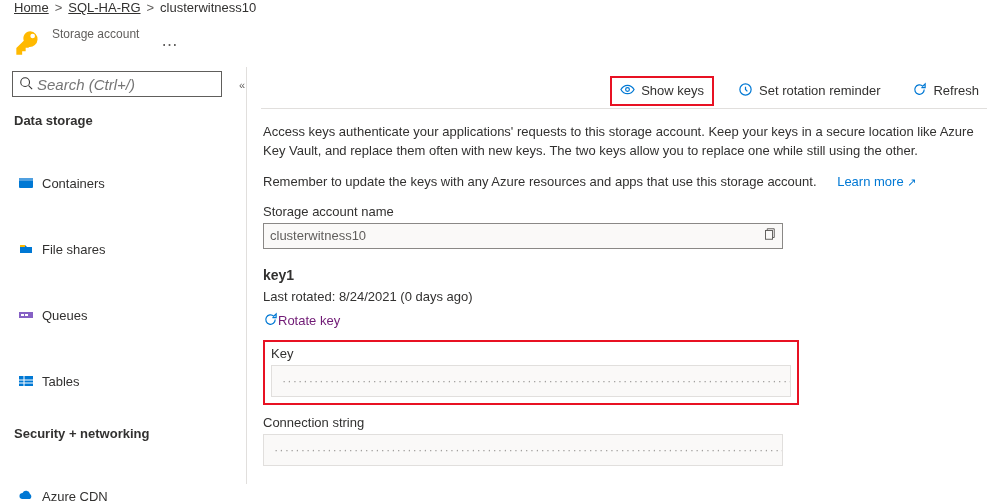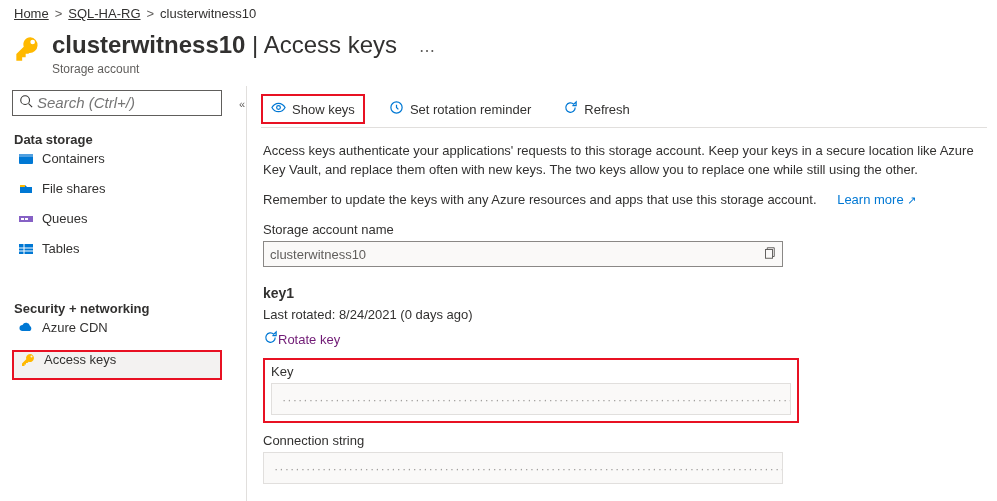--- a/index.html
+++ b/index.html
@@ -12,21 +12,21 @@
     height: 501px;
     overflow: hidden;
   }
   a { color: #0078d4; text-decoration: none; cursor: pointer; }
 
   
   .breadcrumb {
     display: flex;
     align-items: center;
     gap: 6px;
-    padding: 6px 14px 2px;
+    padding: 0 14px 2px;
     font-size: 13px;
     color: #323130;
   }
   .breadcrumb a { color: #323130; text-decoration: underline; }
   .breadcrumb .sep { color: #605e5c; }
   .breadcrumb .current { color: #323130; }
 
   
   .header {
     display: flex;
@@ -86,27 +86,28 @@
     color: #1d4ed8;
   }
 
   .section-head {
     font-weight: 600;
     font-size: 13px;
     padding: 6px 2px 4px;
   }
   .nav-item {
     display: flex;
-    align-items: flex-start;
+    align-items: center;
     gap: 8px;
     height: 30px;
     padding: 0 6px;
     cursor: pointer;
     font-size: 13px;
     color: #323130;
+    margin-top: 36px;
   }
   .nav-item.selected { background: #f3f2f1; }
   .nav-item .nicon { width: 16px; height: 16px; display: flex; align-items: center; justify-content: center; }
   .nicon svg { width: 16px; height: 16px; }
 
   .redbox { border: 2px solid #e81123; }
 
   .vdivider {
     width: 1px;
     background: #e1dfdd;
@@ -118,20 +119,21 @@
     flex: 1;
     padding: 6px 10px 0 14px;
     overflow: hidden;
   }
   .toolbar {
     display: flex;
     align-items: center;
     gap: 16px;
     height: 36px;
     border-bottom: 1px solid #e1dfdd;
+    justify-content: flex-end;
   }
   .toolbar .tbtn {
     display: inline-flex;
     align-items: center;
     gap: 6px;
     height: 30px;
     padding: 0 8px;
     cursor: pointer;
     font-size: 13px;
     color: #323130;
@@ -211,23 +213,20 @@
   <span class="current">clusterwitness10</span>
 </div>
 
 <div class="header">
   <span class="keyicon">
     <svg viewBox="0 0 24 24" fill="currentColor">
         <path d="M14 2a6 6 0 0 0-5.65 8L2 16.35V22h5v-3h3v-3h2.35l.65-.65A6 6 0 1 0 14 2zm2 6a2 2 0 1 1 2-2 2 2 0 0 1-2 2z"></path>
       </svg>
   </span>
   <div class="titleblock">
-    <h1>
-      <span>clusterwitness10</span><span class="light"><span> | </span><span>Access keys</span></span>
-    </h1>
     <div class="subtitle">Storage account</div>
   </div>
   <span class="dots">⋯</span>
 </div>
 
 <div class="layout">
 
   <div class="sidebar">
     <span class="collapse-chevrons">«</span>
     <div class="searchwrap">

